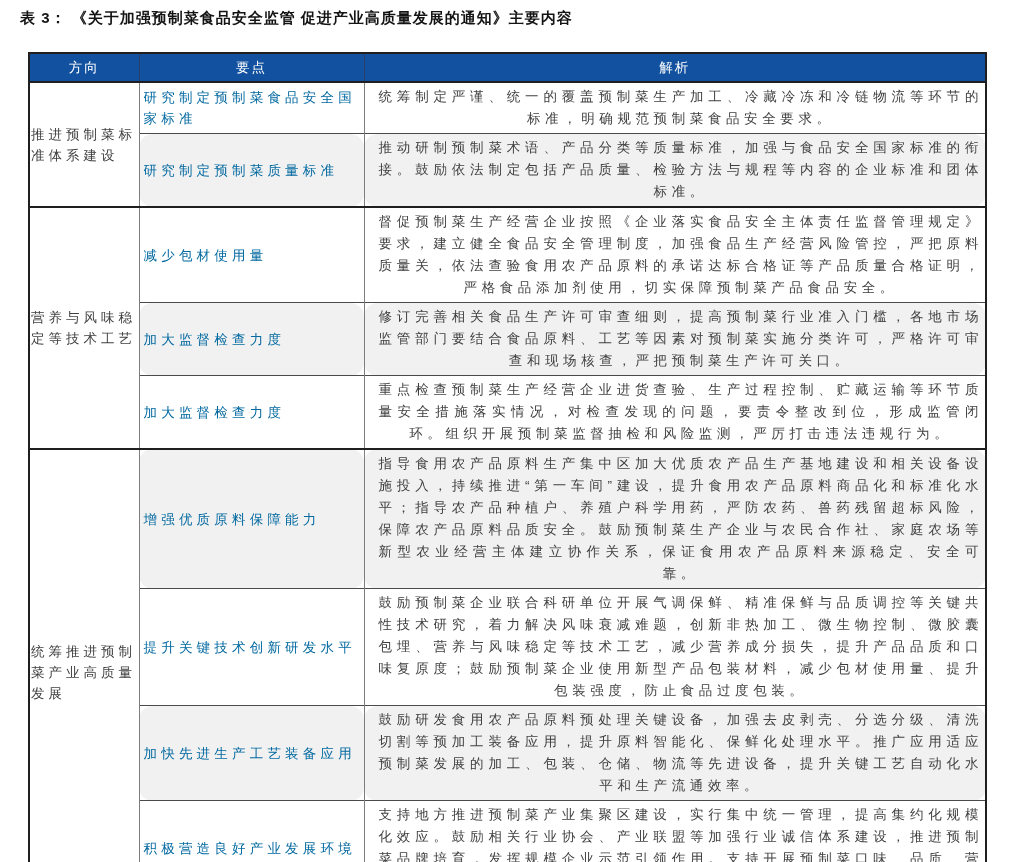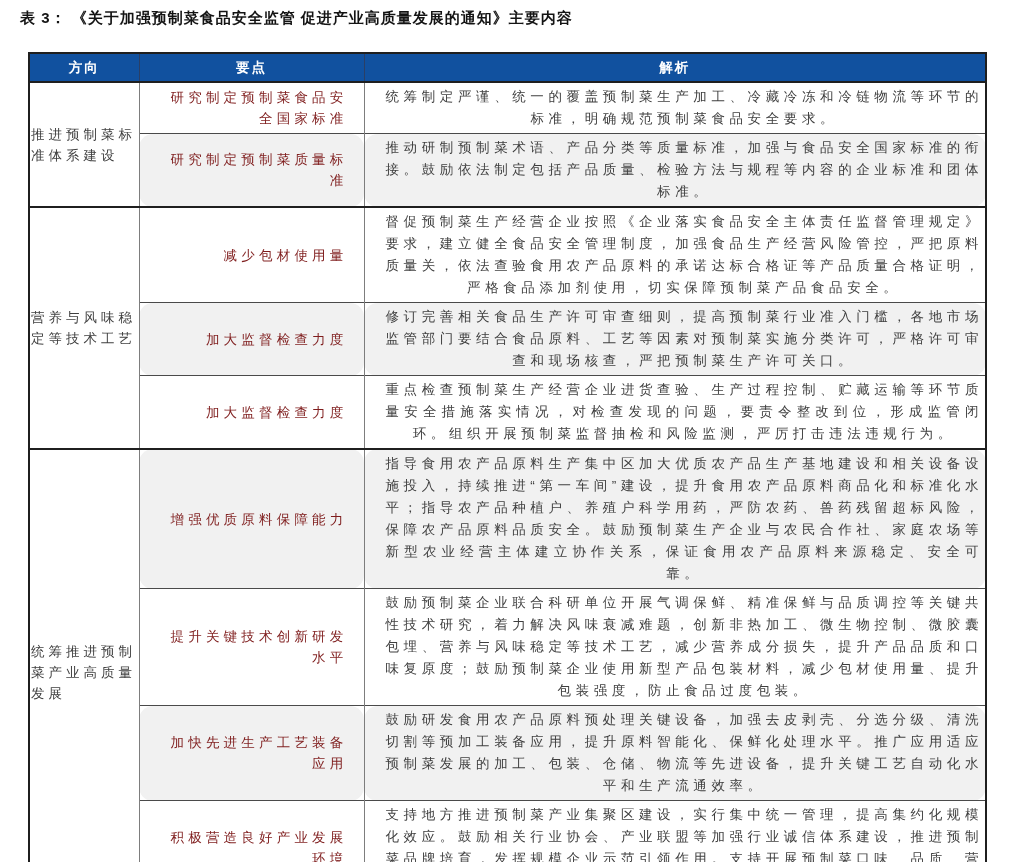--- a/index.html
+++ b/index.html
@@ -22,21 +22,21 @@
     width:957px;
     margin-left:8px;
     border:2px solid #1f1f1f;
   }
   col.c-dir{width:110px;}
   col.c-point{width:225px;}
   col.c-detail{width:622px;}
   th{
     background:#11519F;
     color:#ffffff;
-    font-weight:bold;
+    font-weight:normal;
     font-size:13.5px;
     letter-spacing:2px;
     height:27px;
     padding:0;
     text-align:center;
     vertical-align:middle;
     border-left:1px solid #2a3f66;
     border-bottom:2px solid #1f1f1f;
   }
   th:first-child{border-left:none;}
@@ -49,32 +49,32 @@
   td.dir{
     text-align:left;
     letter-spacing:4px;
     line-height:21px;
     padding:0 1px;
     background:#ffffff;
     color:#3f3f3f;
     border-left:none;
   }
   td.point{
-    text-align:right;
+    text-align:left;
     letter-spacing:4.2px;
     line-height:21px;
-    padding:2px 16px;
-    color:#7f1d1d;
+    padding:2px 4px;
+    color:#0369a1;
   }
   td.detail{
     text-align:justify;
     text-align-last:center;
     letter-spacing:4.6px;
     line-height:22px;
-    padding:3px 2px 3px 21px;
+    padding:3px 2px 3px 14px;
     color:#3f3f3f;
   }
   tr.section-start td{border-top:2px solid #1f1f1f;}
   tr.first-row td{border-top:none;}
   td.shaded{background:#F1F1F1;border-radius:14px;}
 </style>
 </head>
 <body>
 
 <div class="title">表 3：  《关于加强预制菜食品安全监管 促进产业高质量发展的通知》主要内容</div>

